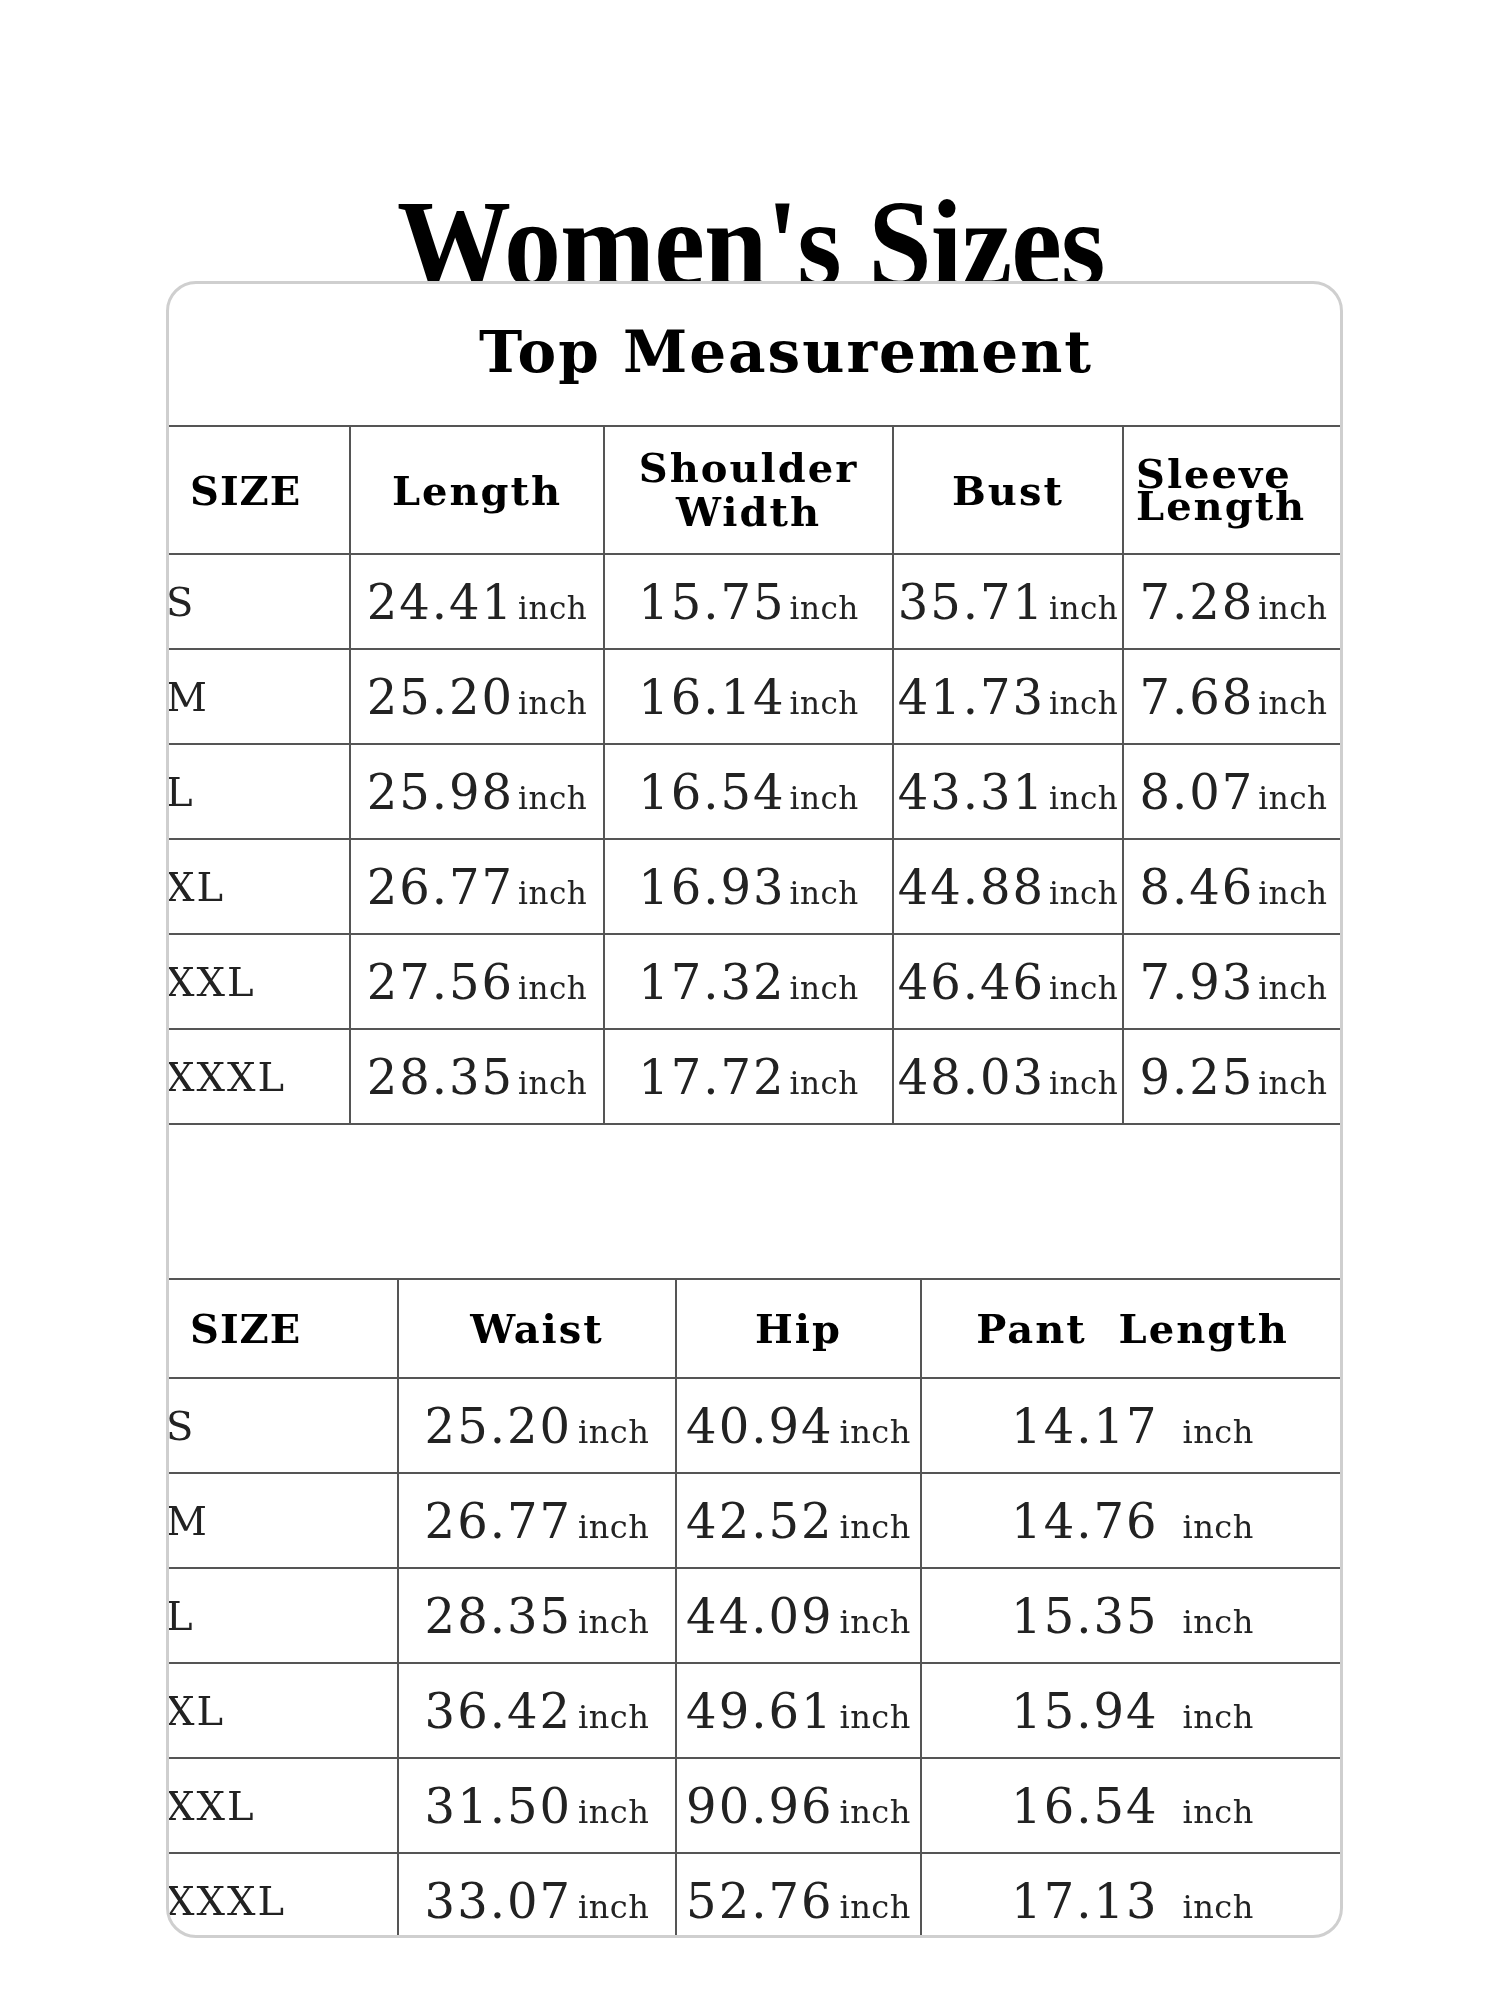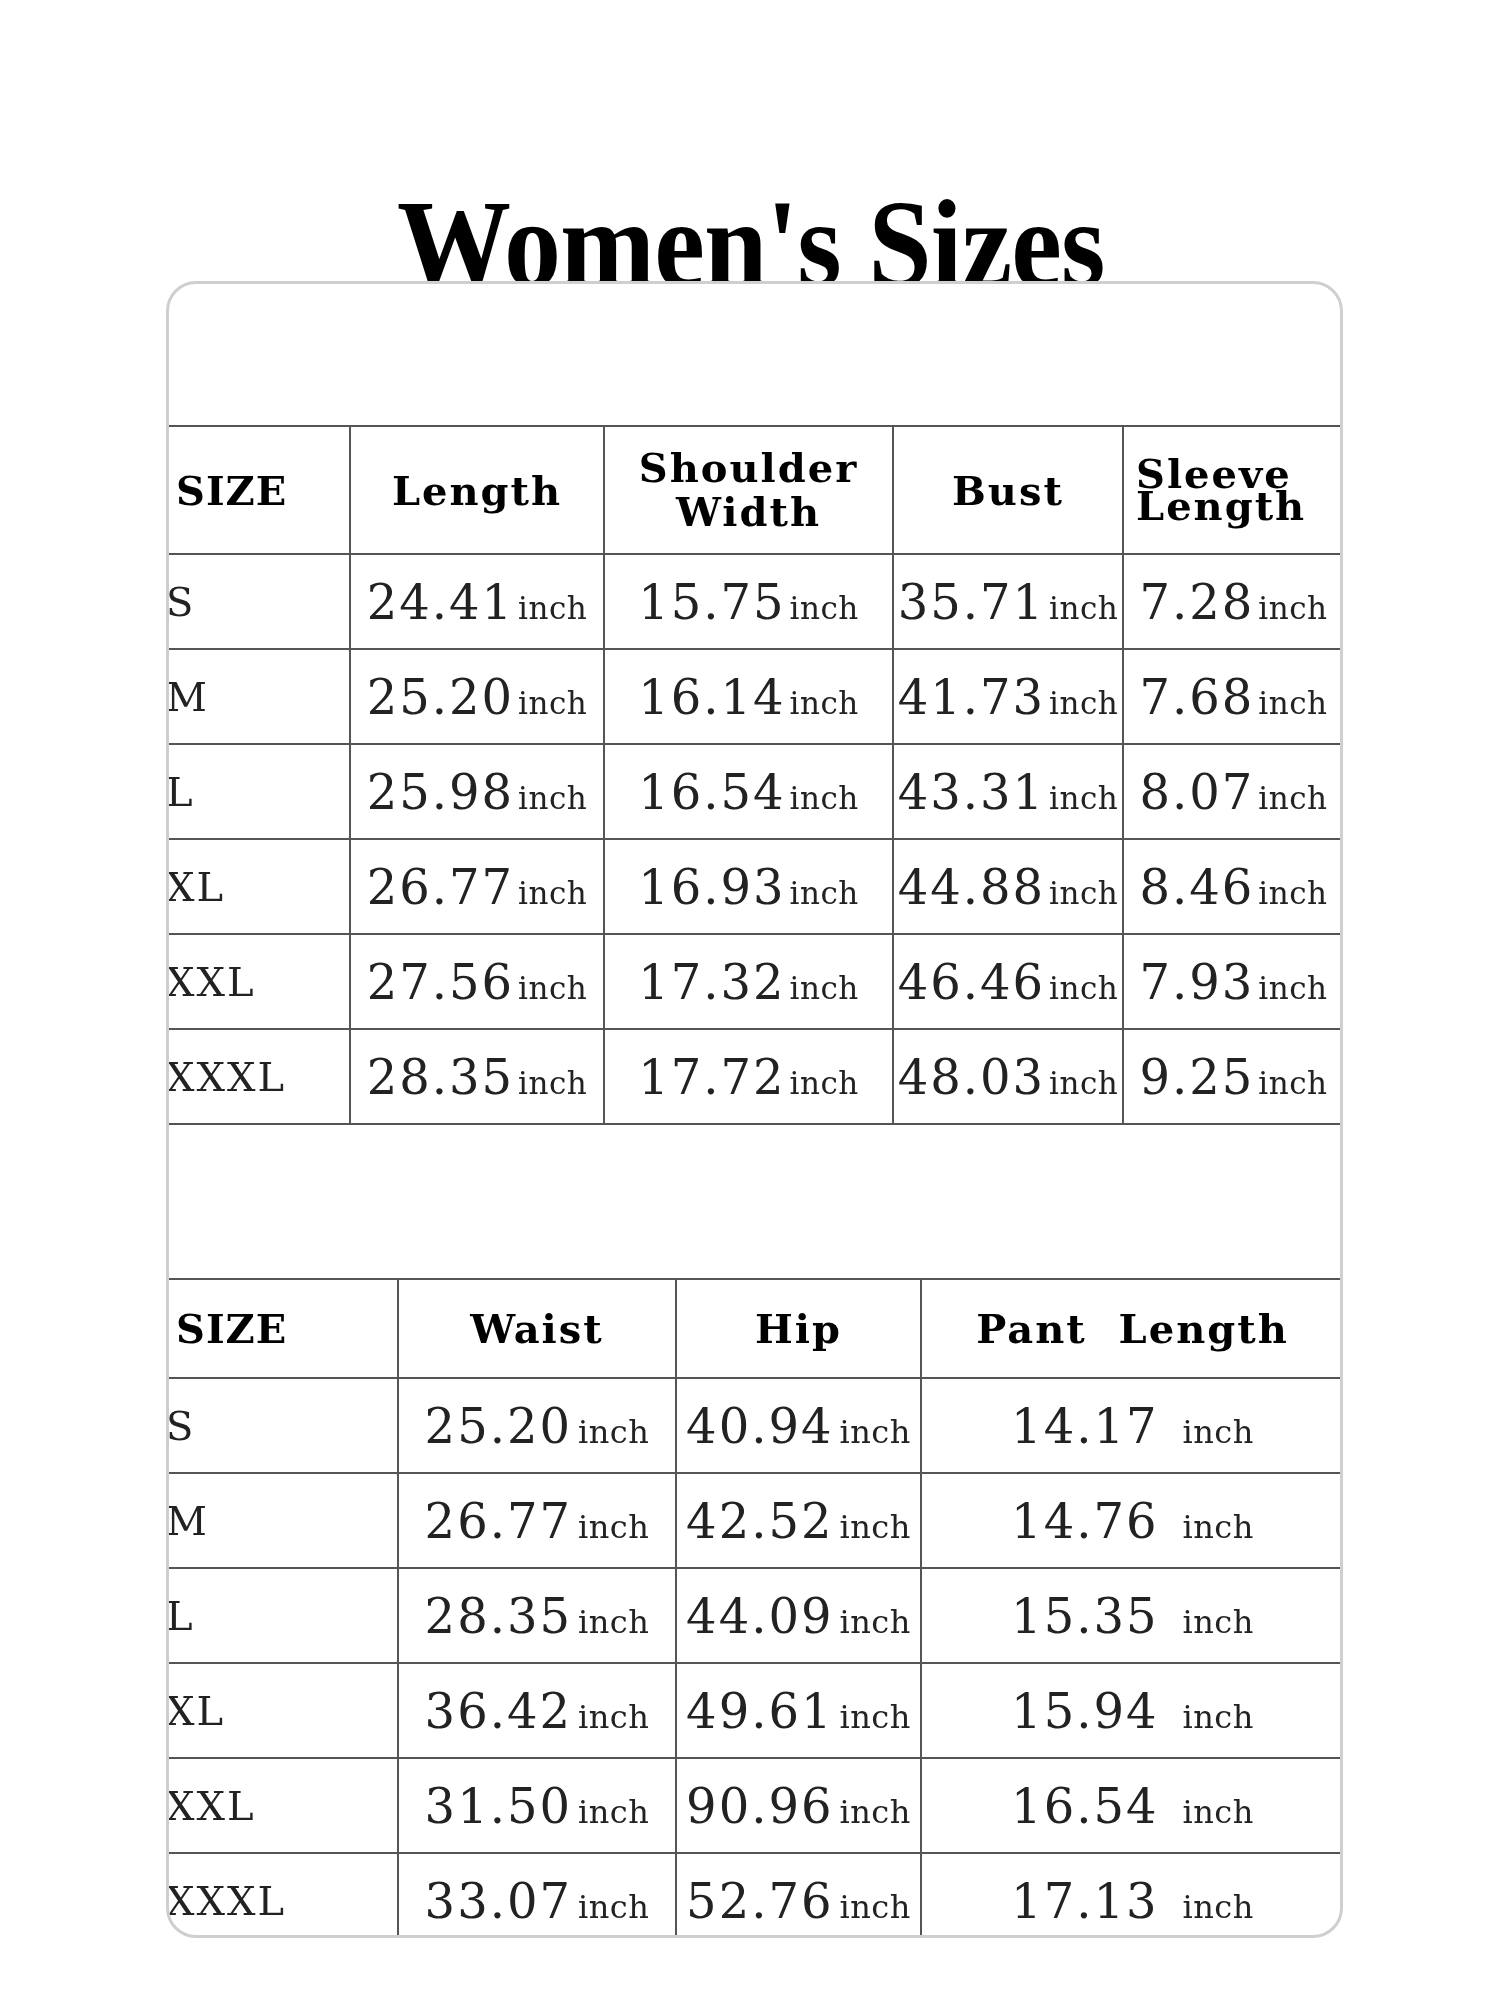--- a/index.html
+++ b/index.html
@@ -76,21 +76,21 @@
     table.shorts-table { top: 994px; width: 1177px; }
 
     .hdr {
       font-family: "DejaVu Serif", serif;
       font-weight: bold;
       font-size: 40px;
       letter-spacing: 2px;
       color: #000;
       text-align: center;
     }
-    .hdr.size-hdr { text-align: left; padding-left: 10px; letter-spacing: 1px; }
+    .hdr.size-hdr { text-align: left; padding-left: 24px; letter-spacing: 1px; }
     .hdr.two-line { line-height: 44px; border-radius: 13px; }
     .hdr.tight { line-height: 32px; text-align: left; padding-left: 12px; margin-left: 44px; }
 
     .size-cell {
       font-family: "DejaVu Serif", serif;
       font-size: 40px;
       letter-spacing: 2px;
       padding-left: 34px;
       color: #222;
       text-align: left;
@@ -112,20 +112,21 @@
 
     .shorts-table tr.last td.pant { border-bottom: none; }
   </style>
 </head>
 <body>
 
 <h1 class="page-title">Women's Sizes</h1>
 
 <div class="card">
 
+  <div class="section-title top">Top Measurement</div>
 
   <table class="grid top-table">
     <colgroup>
       <col style="width:184px">
       <col style="width:254px">
       <col style="width:289px">
       <col style="width:230px">
       <col style="width:220px">
     </colgroup>
     <tbody>

